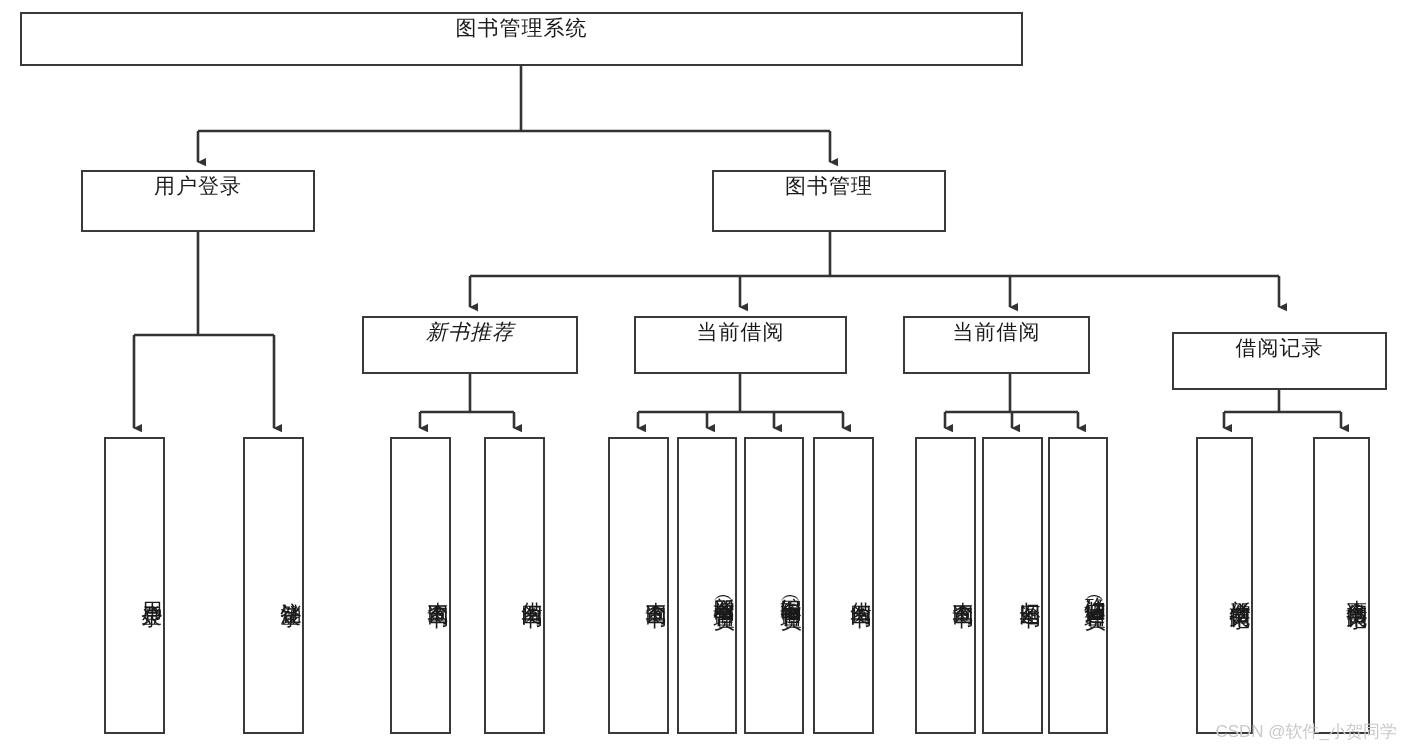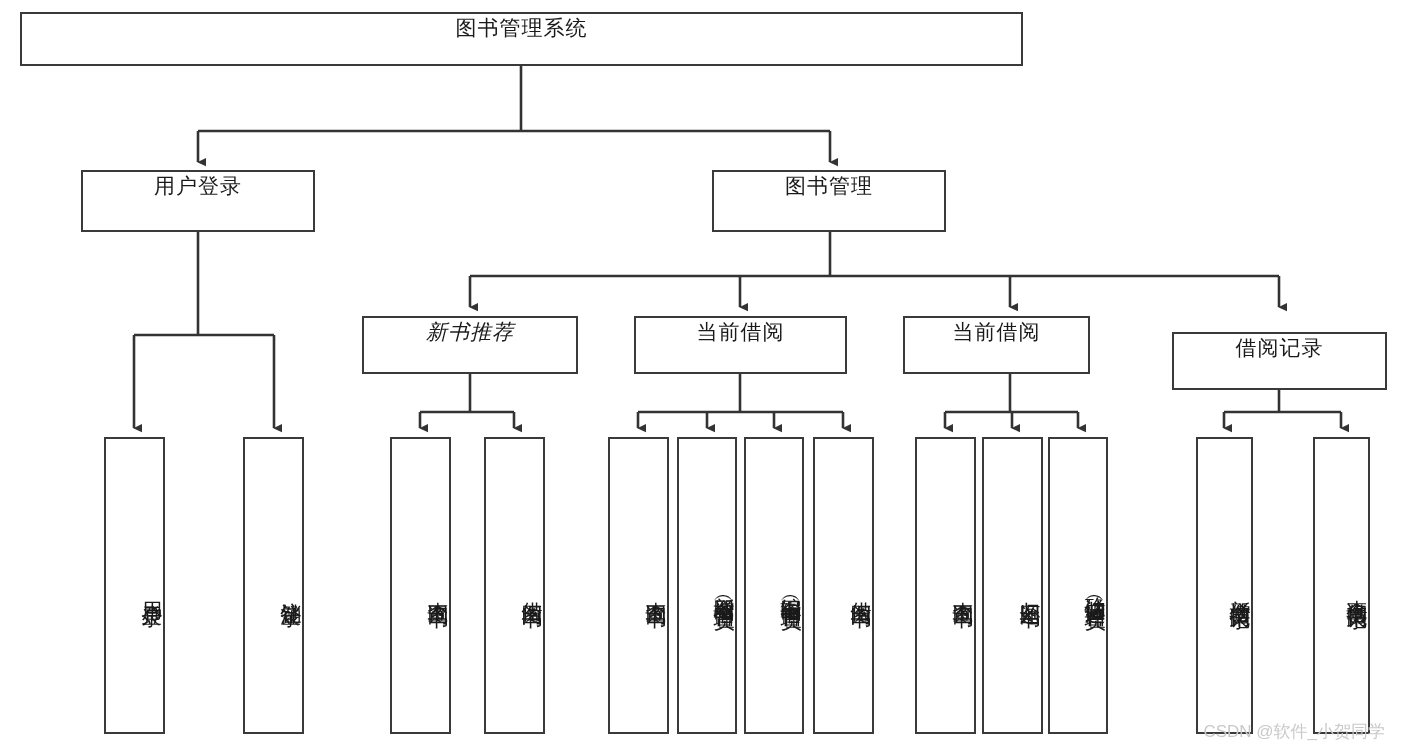--- a/index.html
+++ b/index.html
@@ -52,21 +52,21 @@
     padding-top: 6px;
     line-height: 1.02;
   }
   .node.v .vtext {
     writing-mode: vertical-rl;
     text-orientation: upright;
     display: block;
   }
   .watermark {
     position: absolute;
-    right: 20px;
+    right: 8px;
     bottom: 4px;
     font-size: 17px;
     color: #c9c9c9;
     white-space: nowrap;
     z-index: 5;
     font-family: "Liberation Sans", "DejaVu Sans", sans-serif;
   }
 </style>
 </head>
 <body>

